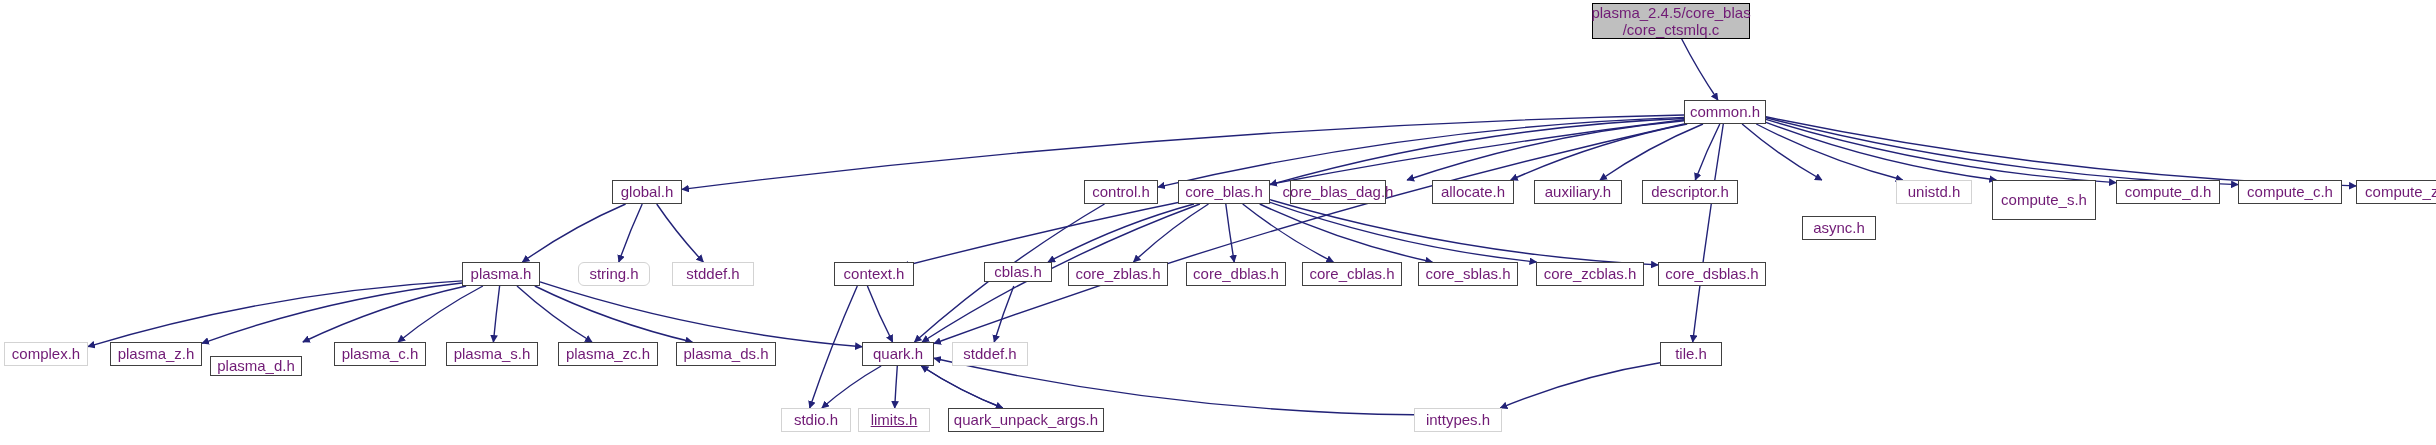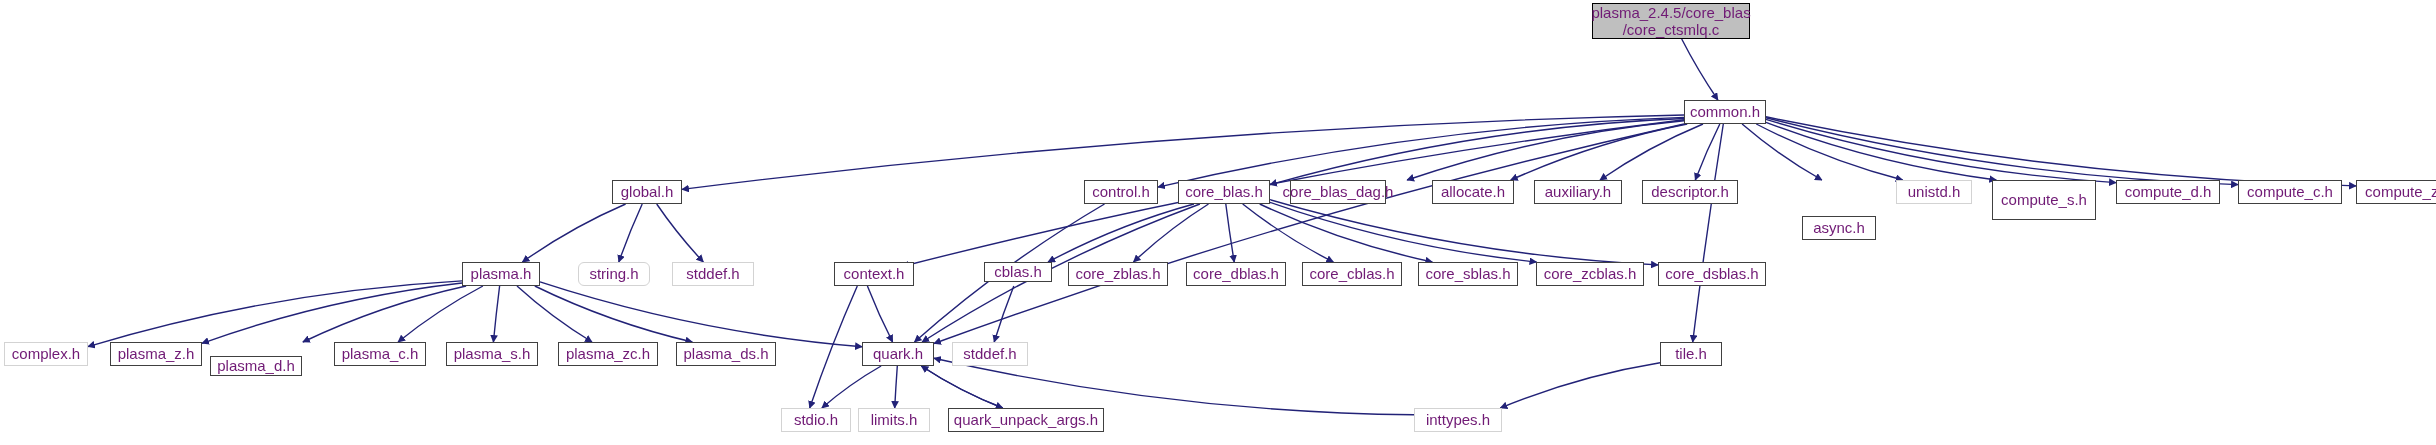--- a/index.html
+++ b/index.html
@@ -104,17 +104,17 @@
       <div class="node local" style="left: 110px; top: 342px; width: 92px; height: 24px;">plasma_z.h</div>
       <div class="node local" style="left: 210px; top: 342px; width: 92px; height: 20px; margin-top: 14px;">plasma_d.h</div>
       <div class="node local" style="left: 334px; top: 342px; width: 92px; height: 24px;">plasma_c.h</div>
       <div class="node local" style="left: 446px; top: 342px; width: 92px; height: 24px;">plasma_s.h</div>
       <div class="node local" style="left: 558px; top: 342px; width: 100px; height: 24px;">plasma_zc.h</div>
       <div class="node local" style="left: 676px; top: 342px; width: 100px; height: 24px;">plasma_ds.h</div>
       <div class="node local" style="left: 862px; top: 342px; width: 72px; height: 24px;">quark.h</div>
       <div class="node lib" style="left: 952px; top: 342px; width: 76px; height: 24px;">stddef.h</div>
       <div class="node local" style="left: 1660px; top: 342px; width: 62px; height: 24px;">tile.h</div>
       <div class="node lib" style="left: 770px; top: 408px; width: 70px; height: 24px; margin-left: 11px;">stdio.h</div>
-      <div class="node lib" style="left: 858px; top: 408px; width: 72px; height: 24px;">limits.h</div>
+      <div class="node lib" style="left: 858px; top: 408px; width: 72px; height: 24px; text-decoration: underline;">limits.h</div>
       <div class="node local" style="left: 948px; top: 408px; width: 156px; height: 24px;">quark_unpack_args.h</div>
       <div class="node lib" style="left: 1414px; top: 408px; width: 88px; height: 24px;">inttypes.h</div>
     </div>
 </div>
 
 </body></html>

